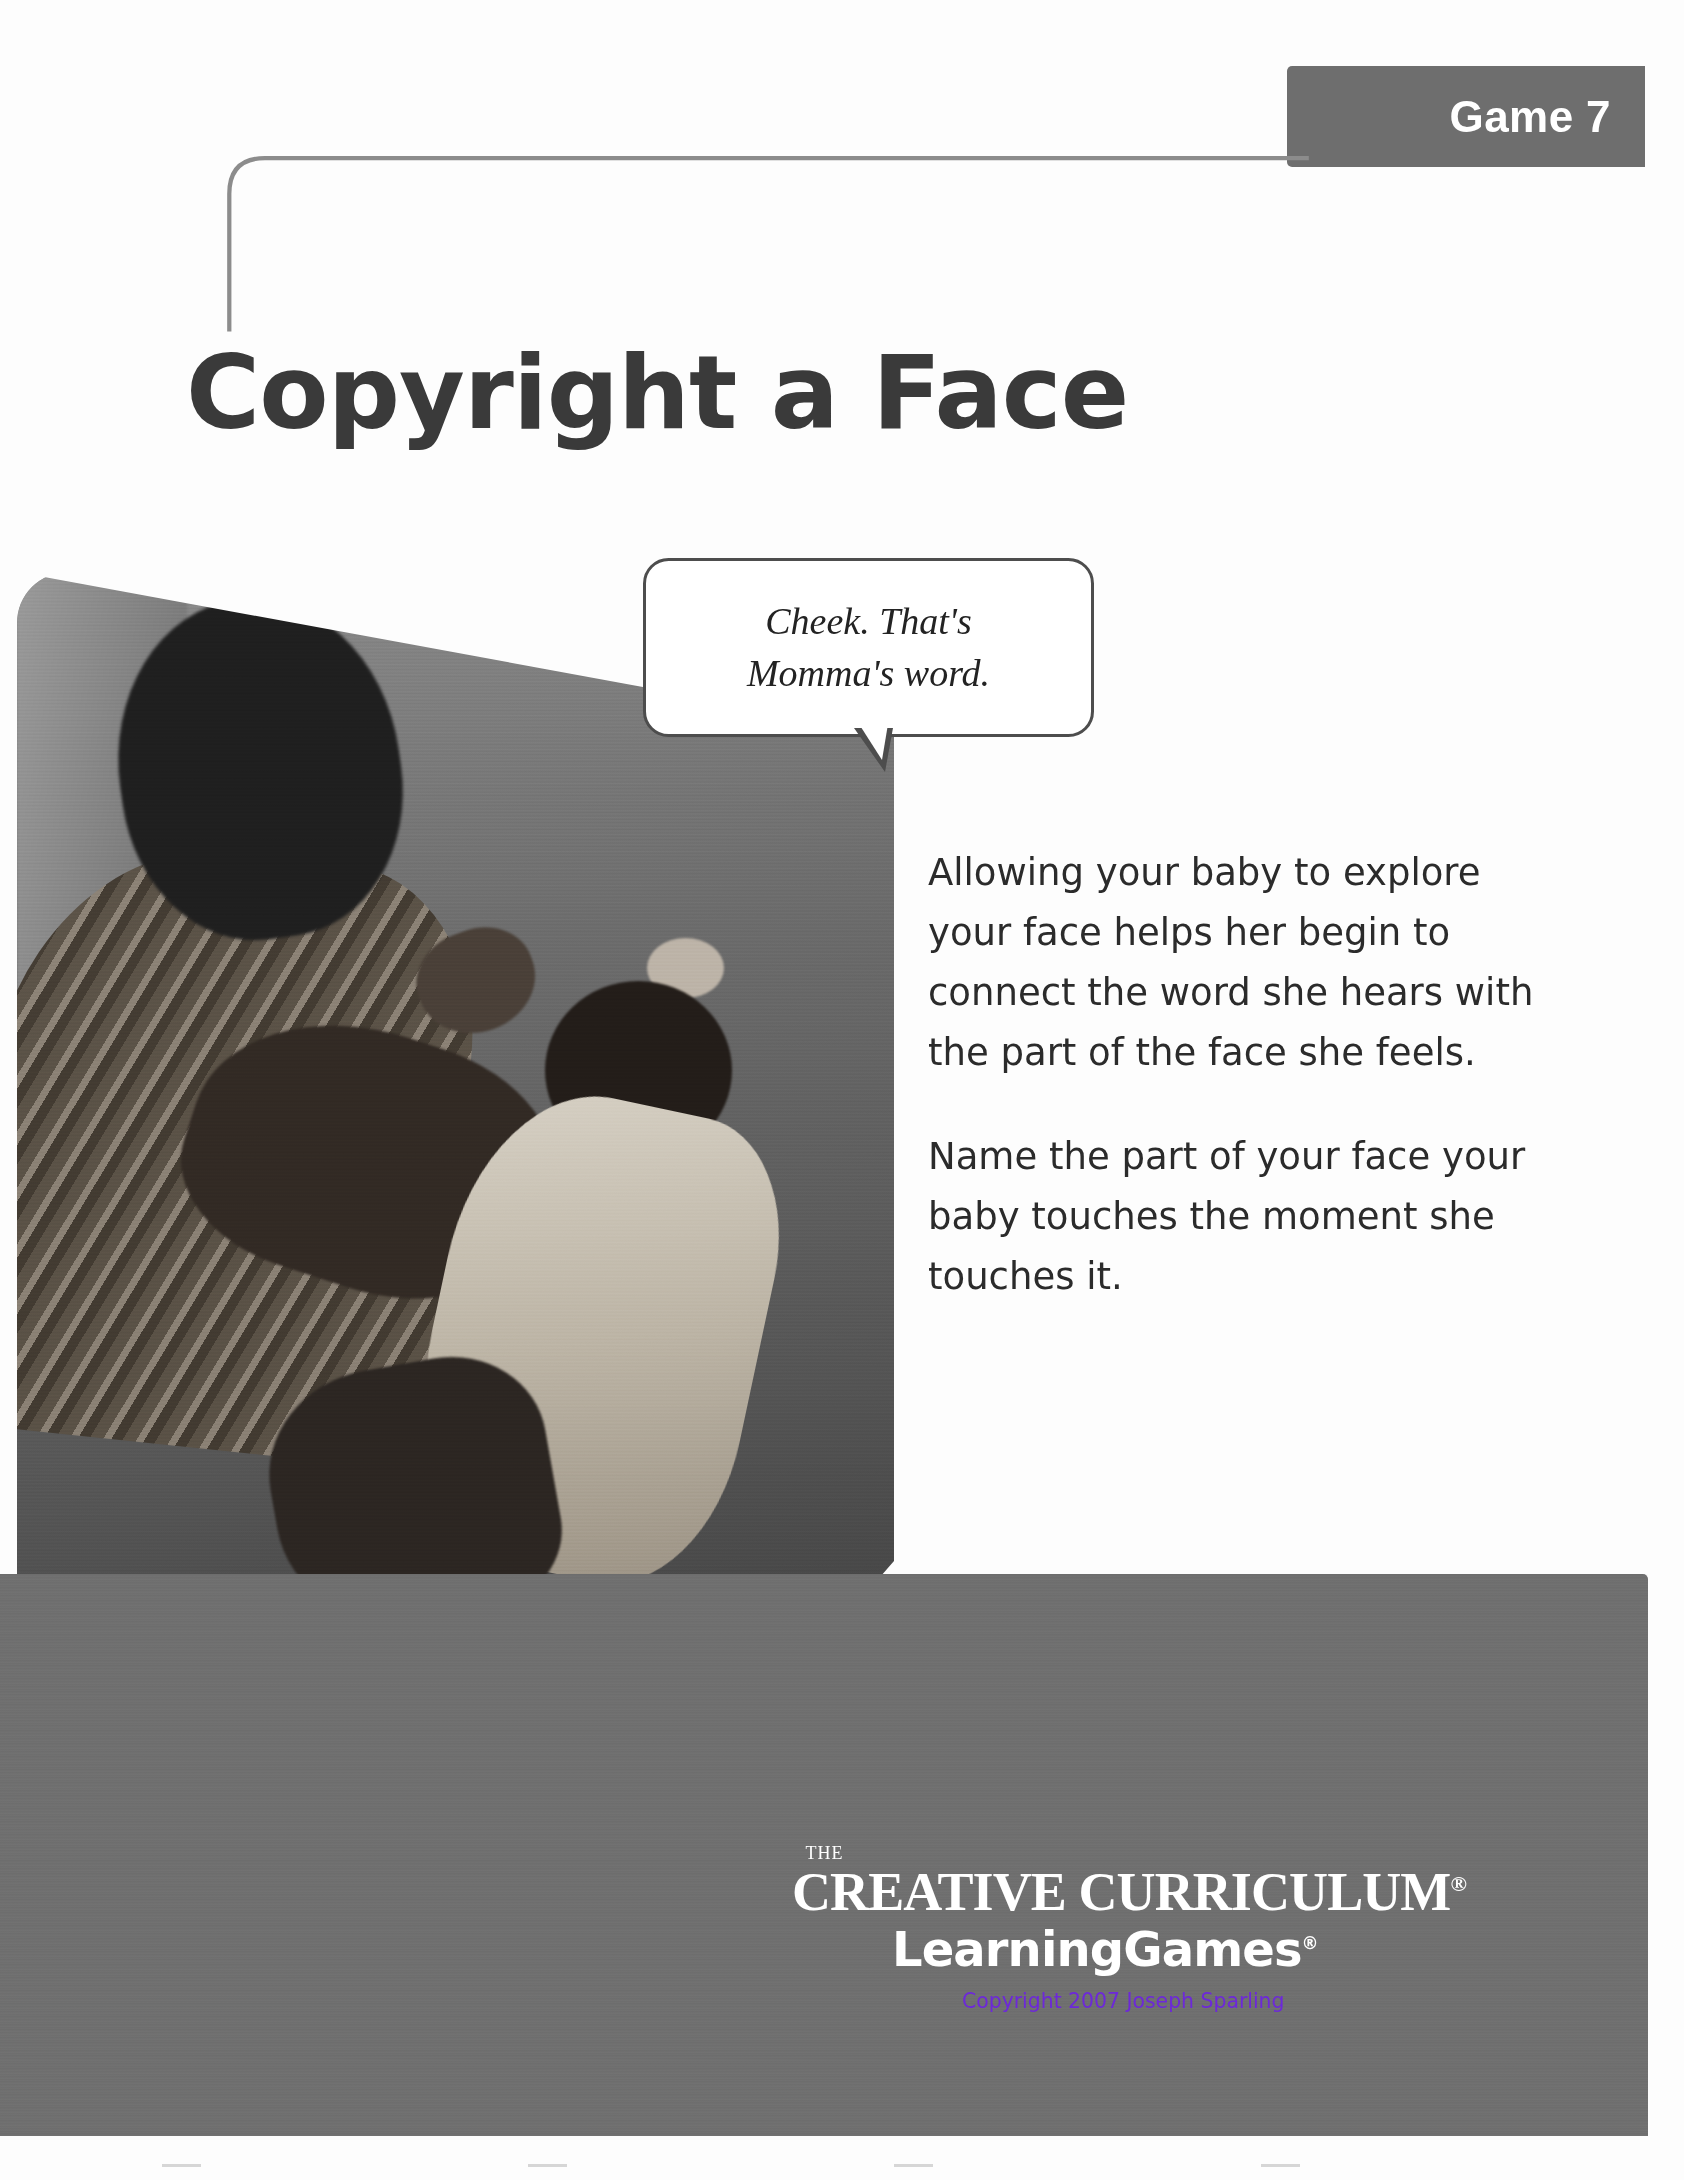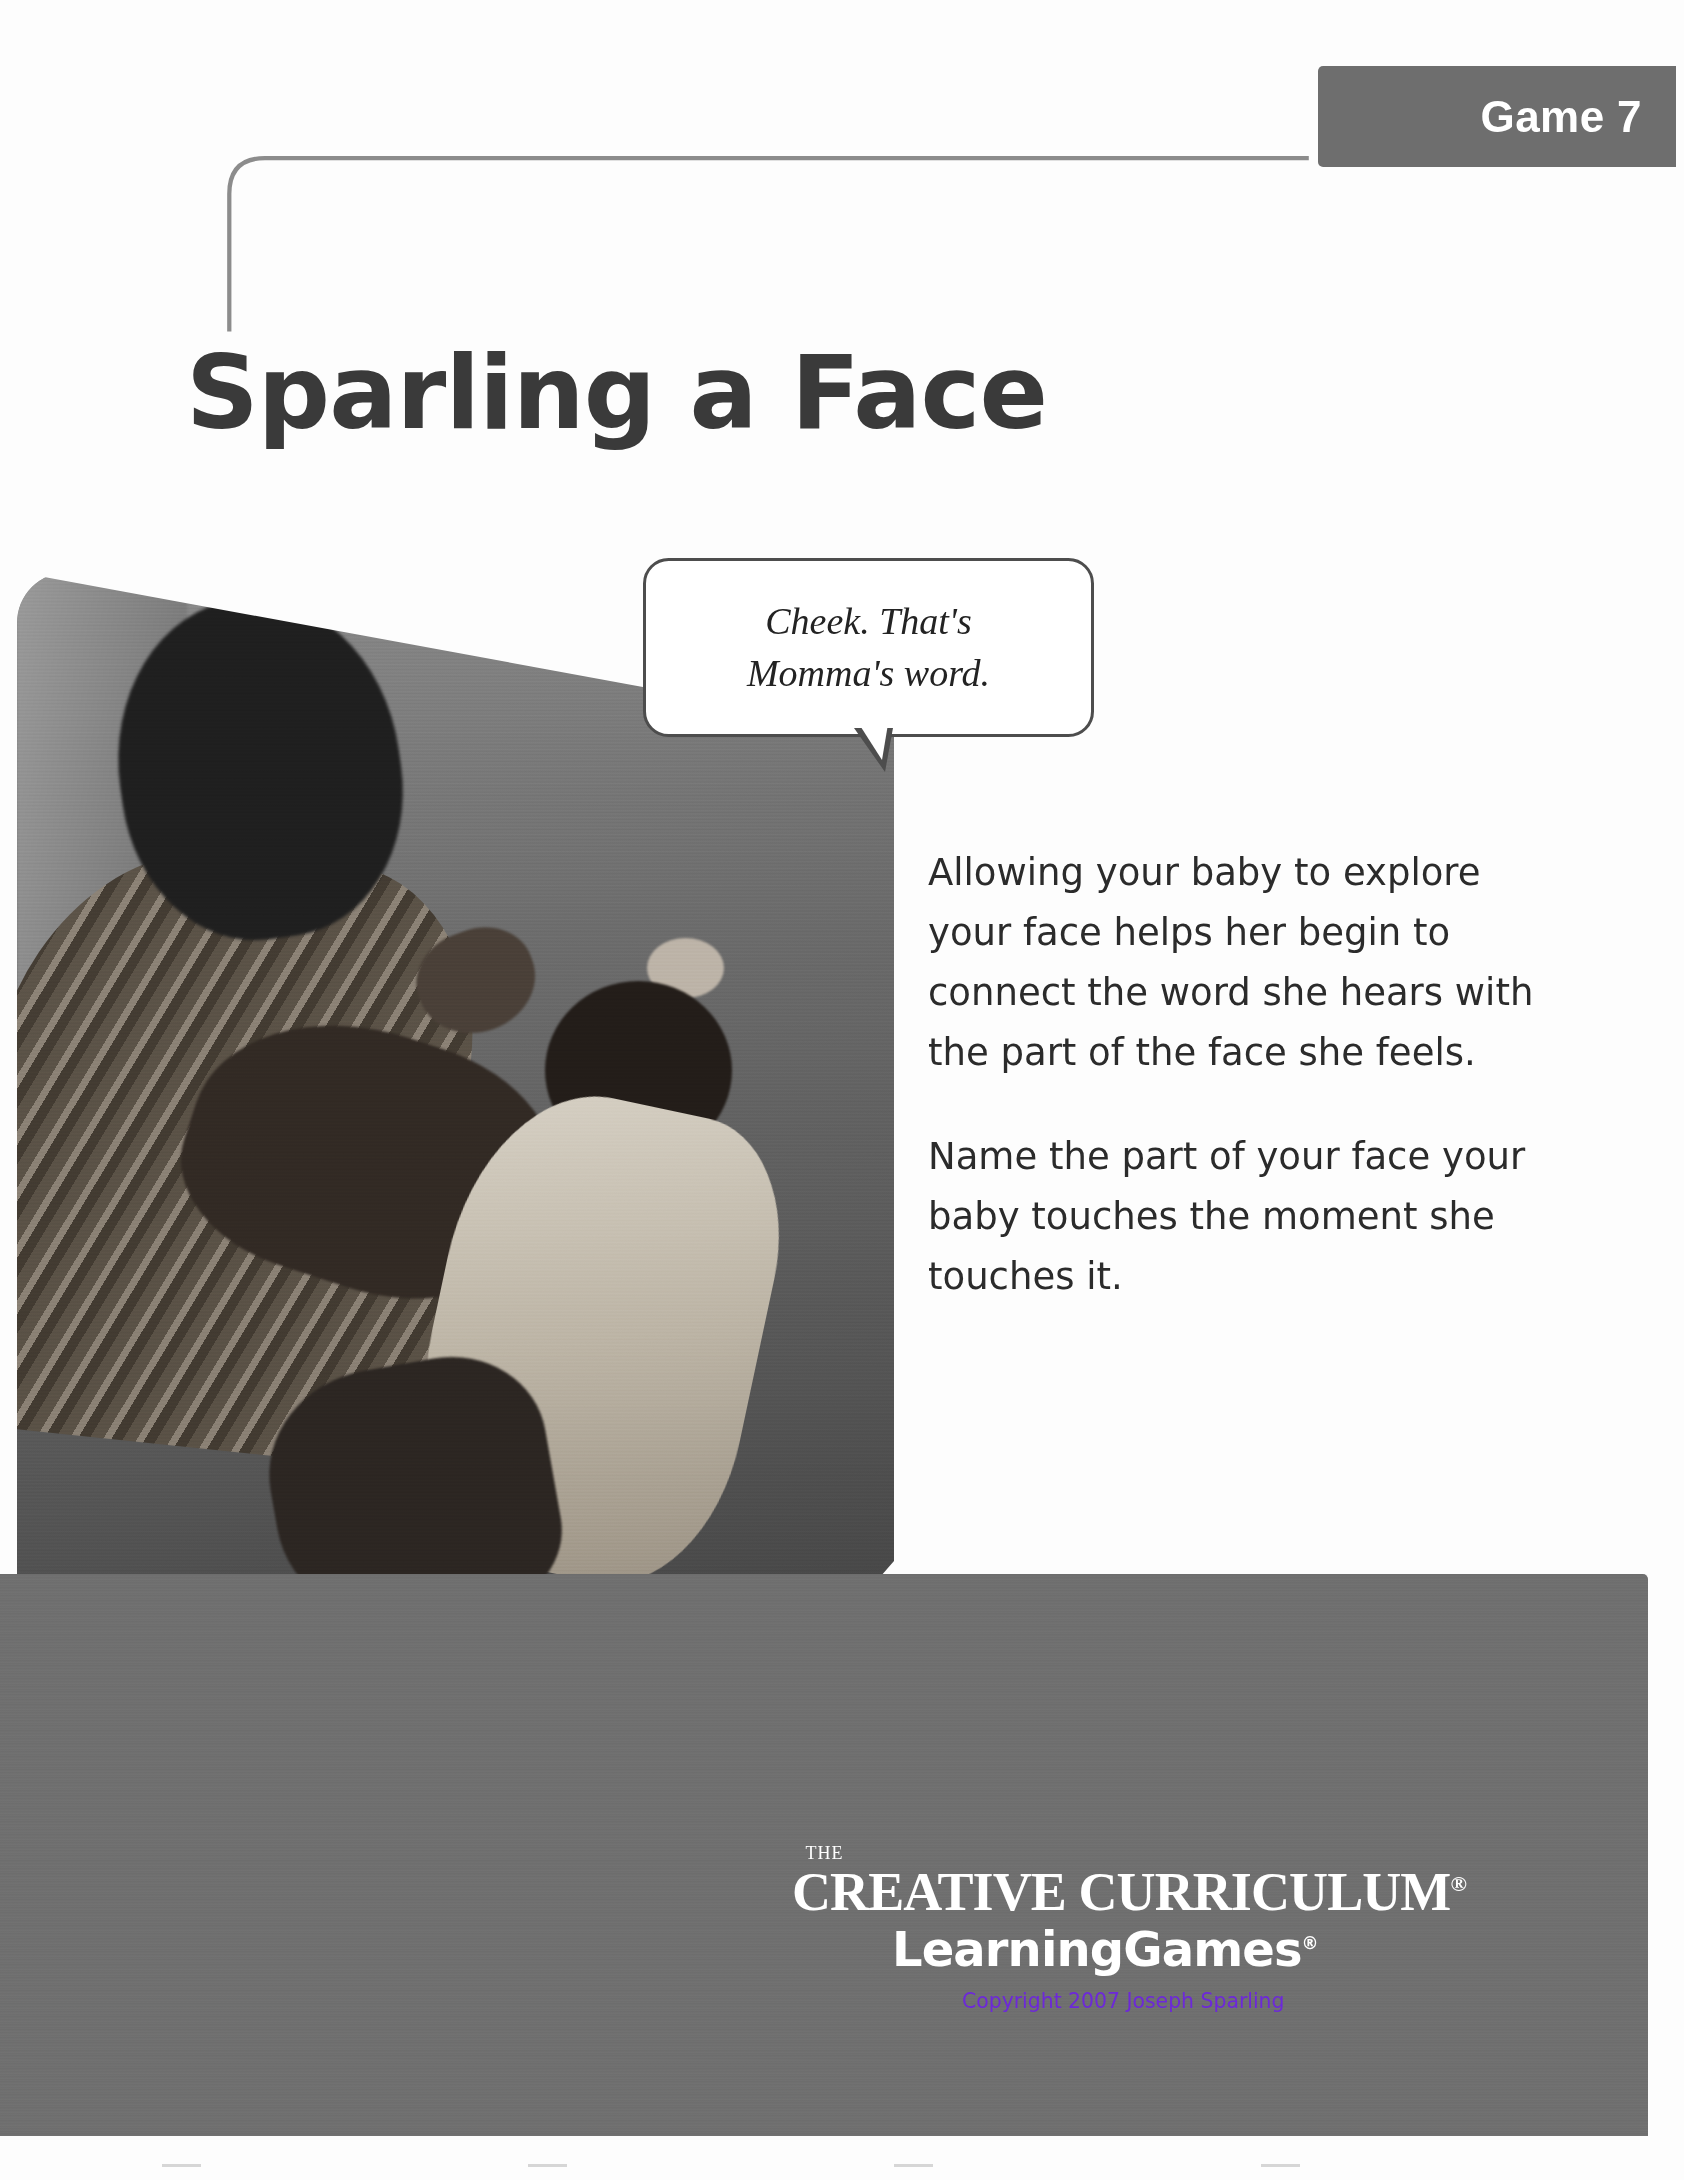--- a/index.html
+++ b/index.html
@@ -20,21 +20,21 @@
     left: 0; top: 0;
     width: 1685px;
     height: 2181px;
     background: #fdfdfd;
     overflow: hidden;
   }
 
   
   .game-tab {
     position: absolute;
-    left: 1318px;
+    left: 1287px;
     top: 66px;
     width: 358px;
     height: 101px;
     background: #6e6e6e;
     border-radius: 5.1px 0 0 5.1px;
     color: #ffffff;
     display: flex;
     align-items: center;
     justify-content: flex-end;
     padding-right: 34px;
@@ -336,21 +336,21 @@
 <div class="page">
 
   <div class="game-tab">
     <span>Game 7</span>
   </div>
 
   <svg class="connector" viewBox="0 0 1420 220" xmlns="http://www.w3.org/2000/svg">
     <path d="M1418 6 L190 6 Q148 6 148 48 L148 210" fill="none" stroke="#8c8c8c" stroke-width="5"></path>
   </svg>
 
-  <div class="title">Sparling a Face</div>
+  <div class="title">Copyright a Face</div>
 
   <div class="photo-wrap">
     <div class="photo">
       <div class="photo-figure">
         <div class="ph-chair"></div>
         <div class="ph-shoulder"></div>
         <div class="ph-head"></div>
         <div class="ph-arm"></div>
         <div class="ph-hand"></div>
         <div class="ph-baby-bow"></div>

